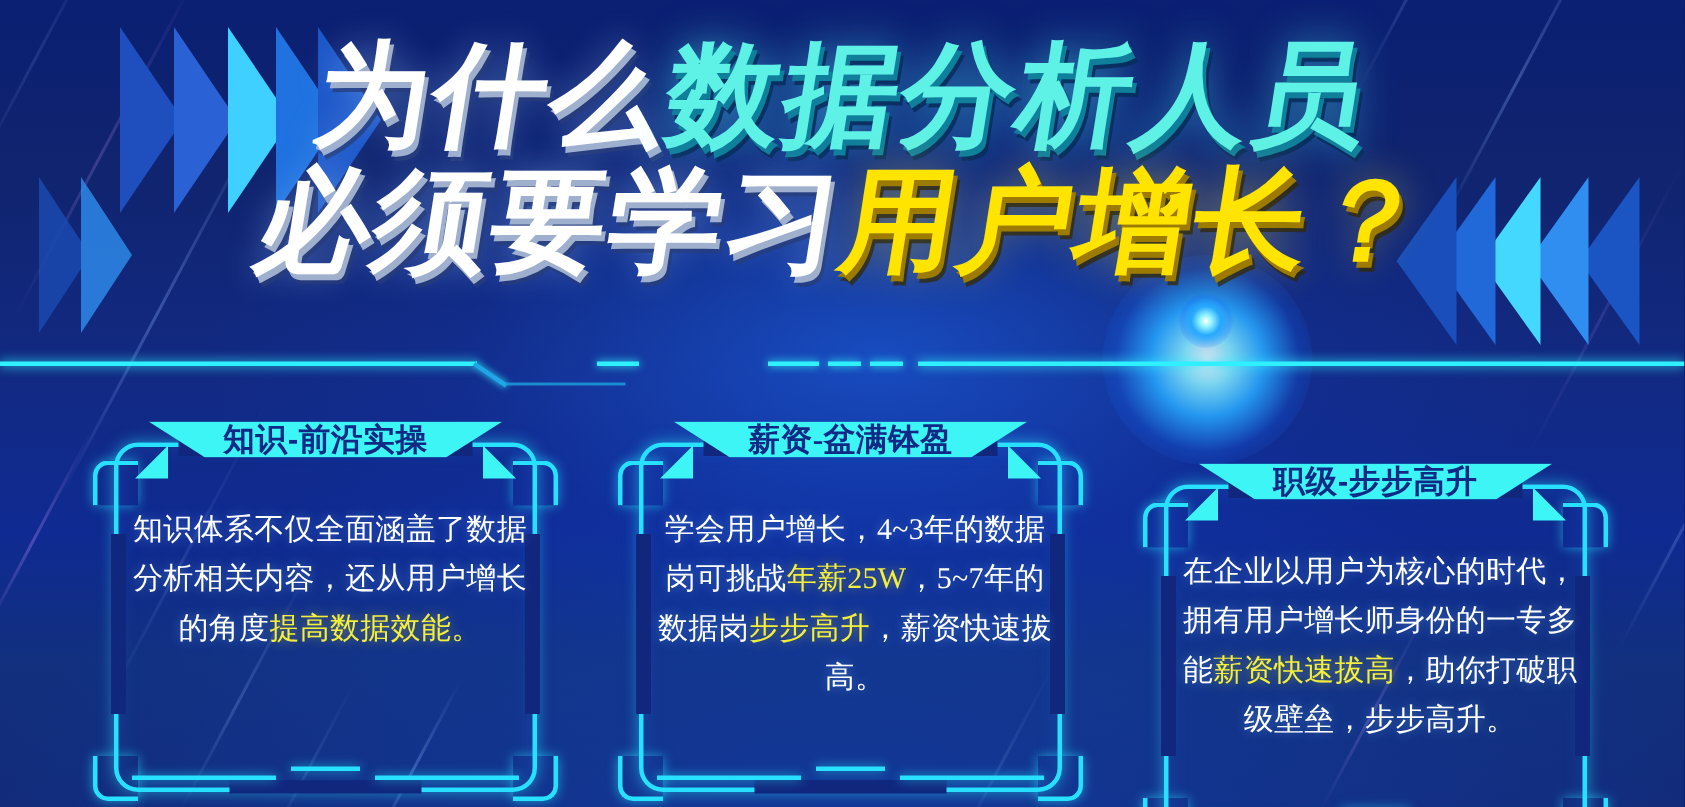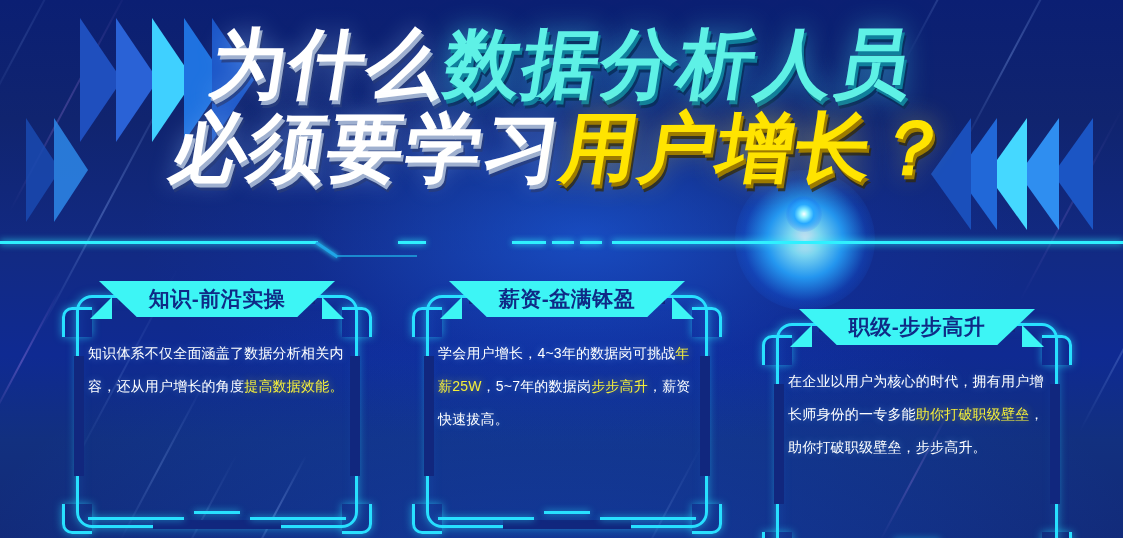--- a/index.html
+++ b/index.html
@@ -86,37 +86,38 @@
   .c-bl{left:0;bottom:0;border-right:none;border-top:none;border-bottom-left-radius:10px;}
   .c-br{right:0;bottom:0;border-left:none;border-top:none;border-bottom-right-radius:10px;}
 
   .railb{position:absolute;height:3px;background:#28e0ff;box-shadow:0 0 7px rgba(40,224,255,.7);}
   .rail-bl{left:26px;bottom:14px;width:96px;}
   .rail-br{right:26px;bottom:14px;width:96px;}
   .rail-bm{left:50%;transform:translateX(-50%);bottom:20px;width:46px;}
 
   .banner{
     position:absolute;left:50%;transform:translateX(-50%);top:0;
-    width:236px;height:36px;background:#3df5f5;
+    width:236px;height:24px;background:#3df5f5;
     clip-path:polygon(0 0,100% 0,84% 100%,16% 100%);
     display:flex;align-items:center;justify-content:center;
     box-shadow:0 0 16px rgba(60,245,245,.5);
   }
   .banner-label{
     color:#0f2a86;font-size:21px;font-weight:700;letter-spacing:.5px;
     white-space:nowrap;
   }
   .wing{position:absolute;top:16px;width:0;height:0;}
   .wing-l{left:28px;border-left:22px solid transparent;border-bottom:22px solid #3df5f5;}
   .wing-r{right:28px;border-right:22px solid transparent;border-bottom:22px solid #3df5f5;}
 
   .body{
     position:absolute;left:26px;right:20px;top:56px;
-    color:#ffffff;font-size:14px;line-height:33px;letter-spacing:.2px;
+    color:#ffffff;font-size:20px;line-height:33px;letter-spacing:.2px;
     text-shadow:0 0 7px rgba(120,190,255,.45);
+    text-align:center;
   }
   .hl{color:#f4ef3a;text-shadow:0 0 8px rgba(244,239,58,.45);}
 </style>
 </head>
 <body>
 
 <div id="poster">
 
   <div class="streaks" id="streaks">
       <i style="left: -20px; top: 120px; width: 200px; opacity: 0.25;"></i>
@@ -191,21 +192,21 @@
         <div class="railb rail-bl"></div>
         <div class="railb rail-br"></div>
         <div class="railb rail-bm"></div>
         <div class="wing wing-l"></div>
         <div class="wing wing-r"></div>
         <div class="banner">
           <span class="banner-label">知识-前沿实操</span>
         </div>
         <div class="body"><span>知识体系不仅全面涵盖了数据分析相关内容，还从用户增长的角度</span><span class="hl">提高数据效能。</span></div>
       </div>
-      <div class="card" style="left: 412px;">
+      <div class="card" style="left: 412px; font-family: Liberation Serif, serif;">
         <div class="frame">
           <div class="notch frame-top-mask"></div>
           <div class="notch frame-bot-mask"></div>
           <div class="notch frame-l-mask"></div>
           <div class="notch frame-r-mask"></div>
         </div>
         <div class="corner c-tl"></div>
         <div class="corner c-tr"></div>
         <div class="corner c-bl"></div>
         <div class="corner c-br"></div>
@@ -231,17 +232,17 @@
         <div class="corner c-bl"></div>
         <div class="corner c-br"></div>
         <div class="railb rail-bl"></div>
         <div class="railb rail-br"></div>
         <div class="railb rail-bm"></div>
         <div class="wing wing-l"></div>
         <div class="wing wing-r"></div>
         <div class="banner">
           <span class="banner-label">职级-步步高升</span>
         </div>
-        <div class="body"><span>在企业以用户为核心的时代，拥有用户增长师身份的一专多能</span><span class="hl">助你打破职级壁垒</span><span>，助你打破职级壁垒，步步高升。</span></div>
+        <div class="body"><span>在企业以用户为核心的时代，拥有用户增长师身份的一专多能</span><span class="hl">薪资快速拔高</span><span>，助你打破职级壁垒，步步高升。</span></div>
       </div>
     </div>
 
 </div>
 
 </body></html>

